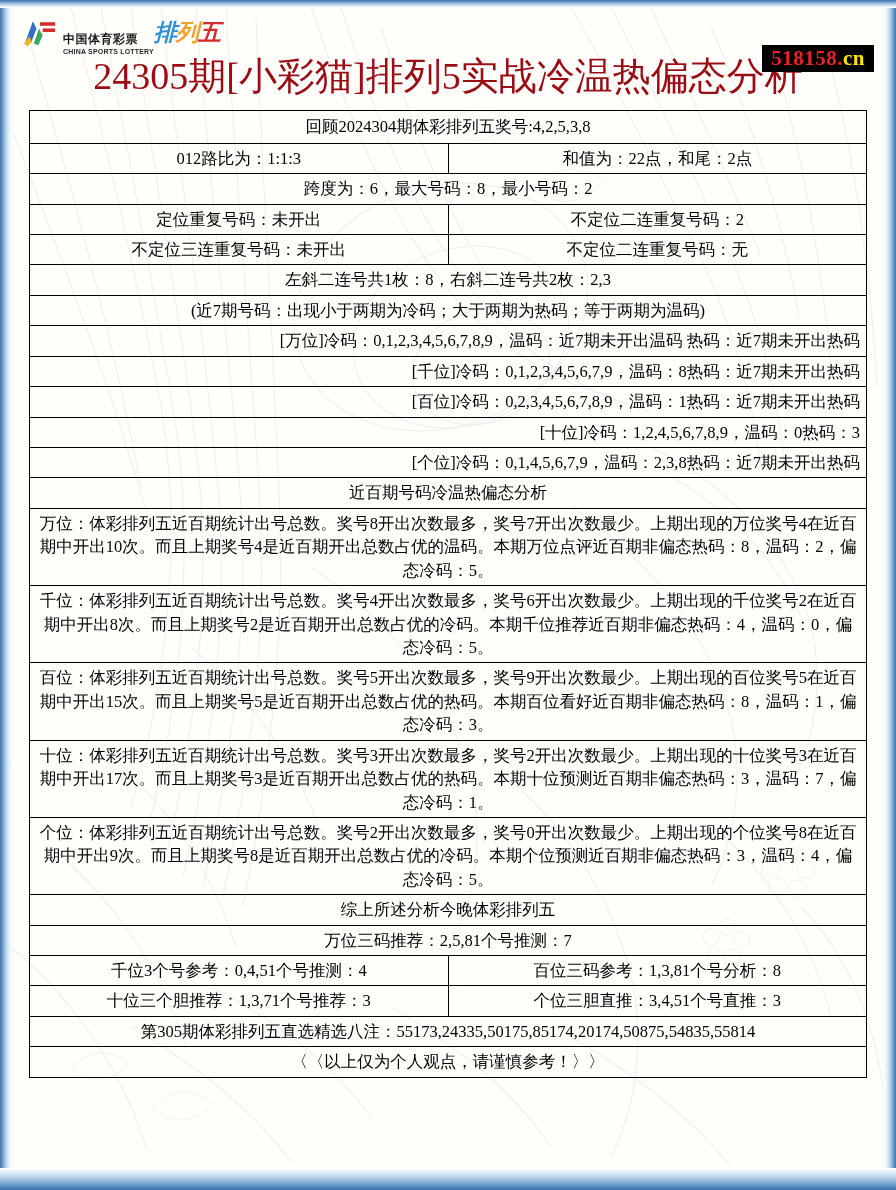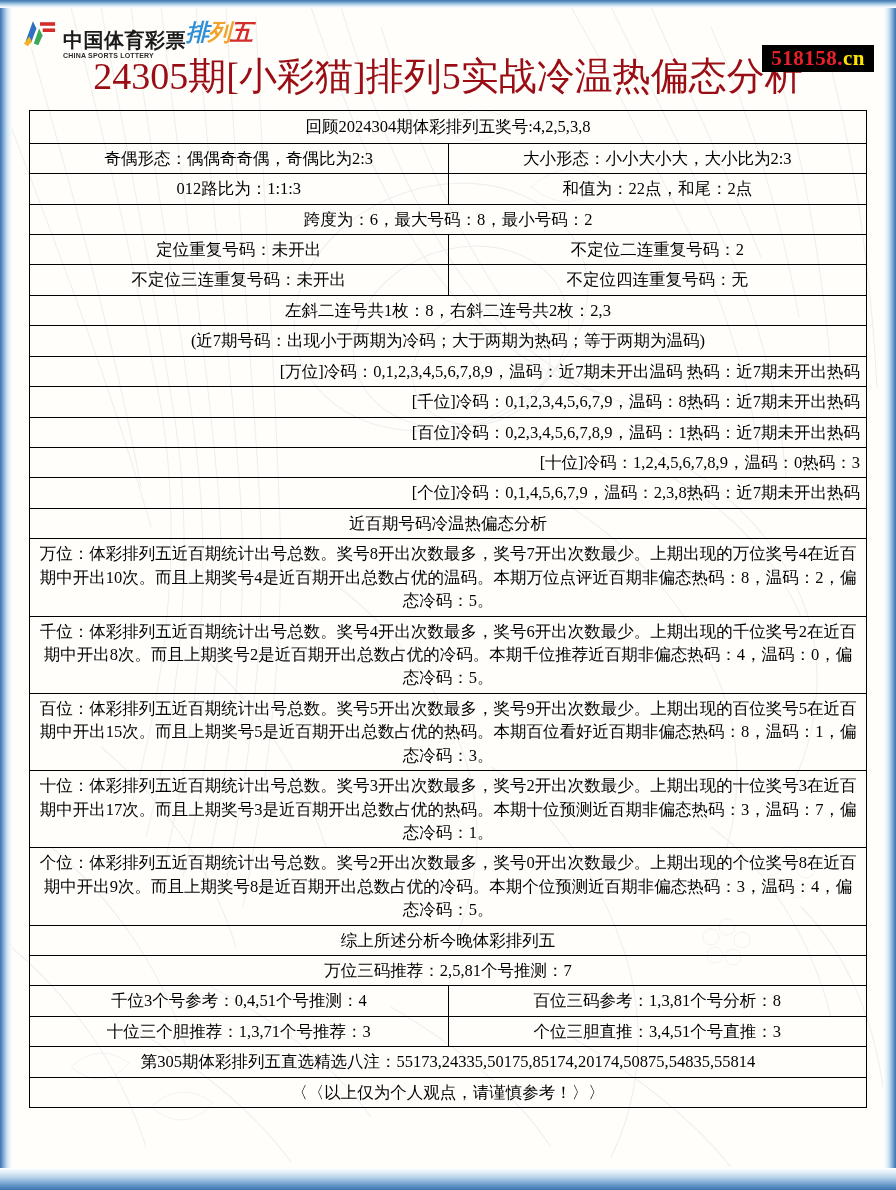--- a/index.html
+++ b/index.html
@@ -80,22 +80,22 @@
     display: flex;
     align-items: center;
     height: 34px;
   }
   .logo-mark { width: 36px; height: 32px; margin-right: 5px; flex: none; }
   .logo-cn-text {
     display: flex; flex-direction: column; justify-content: center;
     line-height: 1;
   }
   .logo-cn-top {
-    font-family: Liberation Sans, sans-serif;
-    font-size: 20px; font-weight: bold; color: #1a1a1a;
+    font-family: Liberation Mono, monospace;
+    font-size: 12px; font-weight: bold; color: #1a1a1a;
     letter-spacing: 0.5px;
     margin-top: 24px;
   }
   .logo-cn-bot {
     font-family: "Liberation Sans", sans-serif;
     font-size: 7px; font-weight: bold; color: #2a2a2a;
     letter-spacing: 0.2px; margin-top: 2px;
   }
   #game-logo {
     font-family: "Liberation Sans", sans-serif;
@@ -256,37 +256,33 @@
     </div>
 
     <div id="main-title">24305期[小彩猫]排列5实战冷温热偏态分析</div>
 
     <table id="analysis-table">
       <tbody>
         <tr>
           <td class="ctr tall" colspan="2">回顾2024304期体彩排列五奖号:4,2,5,3,8</td>
         </tr>
         <tr>
-          <td class="ctr">奇偶形态：偶偶奇奇偶，奇偶比为2:3</td>
-          <td class="ctr">大小形态：小小大小大，大小比为2:3</td>
-        </tr>
-        <tr>
           <td class="ctr">012路比为：1:1:3</td>
           <td class="ctr">和值为：22点，和尾：2点</td>
         </tr>
         <tr>
           <td class="ctr" colspan="2">跨度为：6，最大号码：8，最小号码：2</td>
         </tr>
         <tr>
           <td class="ctr">定位重复号码：未开出</td>
           <td class="ctr">不定位二连重复号码：2</td>
         </tr>
         <tr>
           <td class="ctr">不定位三连重复号码：未开出</td>
-          <td class="ctr">不定位四连重复号码：无</td>
+          <td class="ctr">不定位二连重复号码：无</td>
         </tr>
         <tr>
           <td class="ctr" colspan="2">左斜二连号共1枚：8，右斜二连号共2枚：2,3</td>
         </tr>
         <tr>
           <td class="ctr" colspan="2">(近7期号码：出现小于两期为冷码；大于两期为热码；等于两期为温码)</td>
         </tr>
         <tr>
           <td class="lft" colspan="2">[万位]冷码：0,1,2,3,4,5,6,7,8,9，温码：近7期未开出温码 热码：近7期未开出热码</td>
         </tr>

